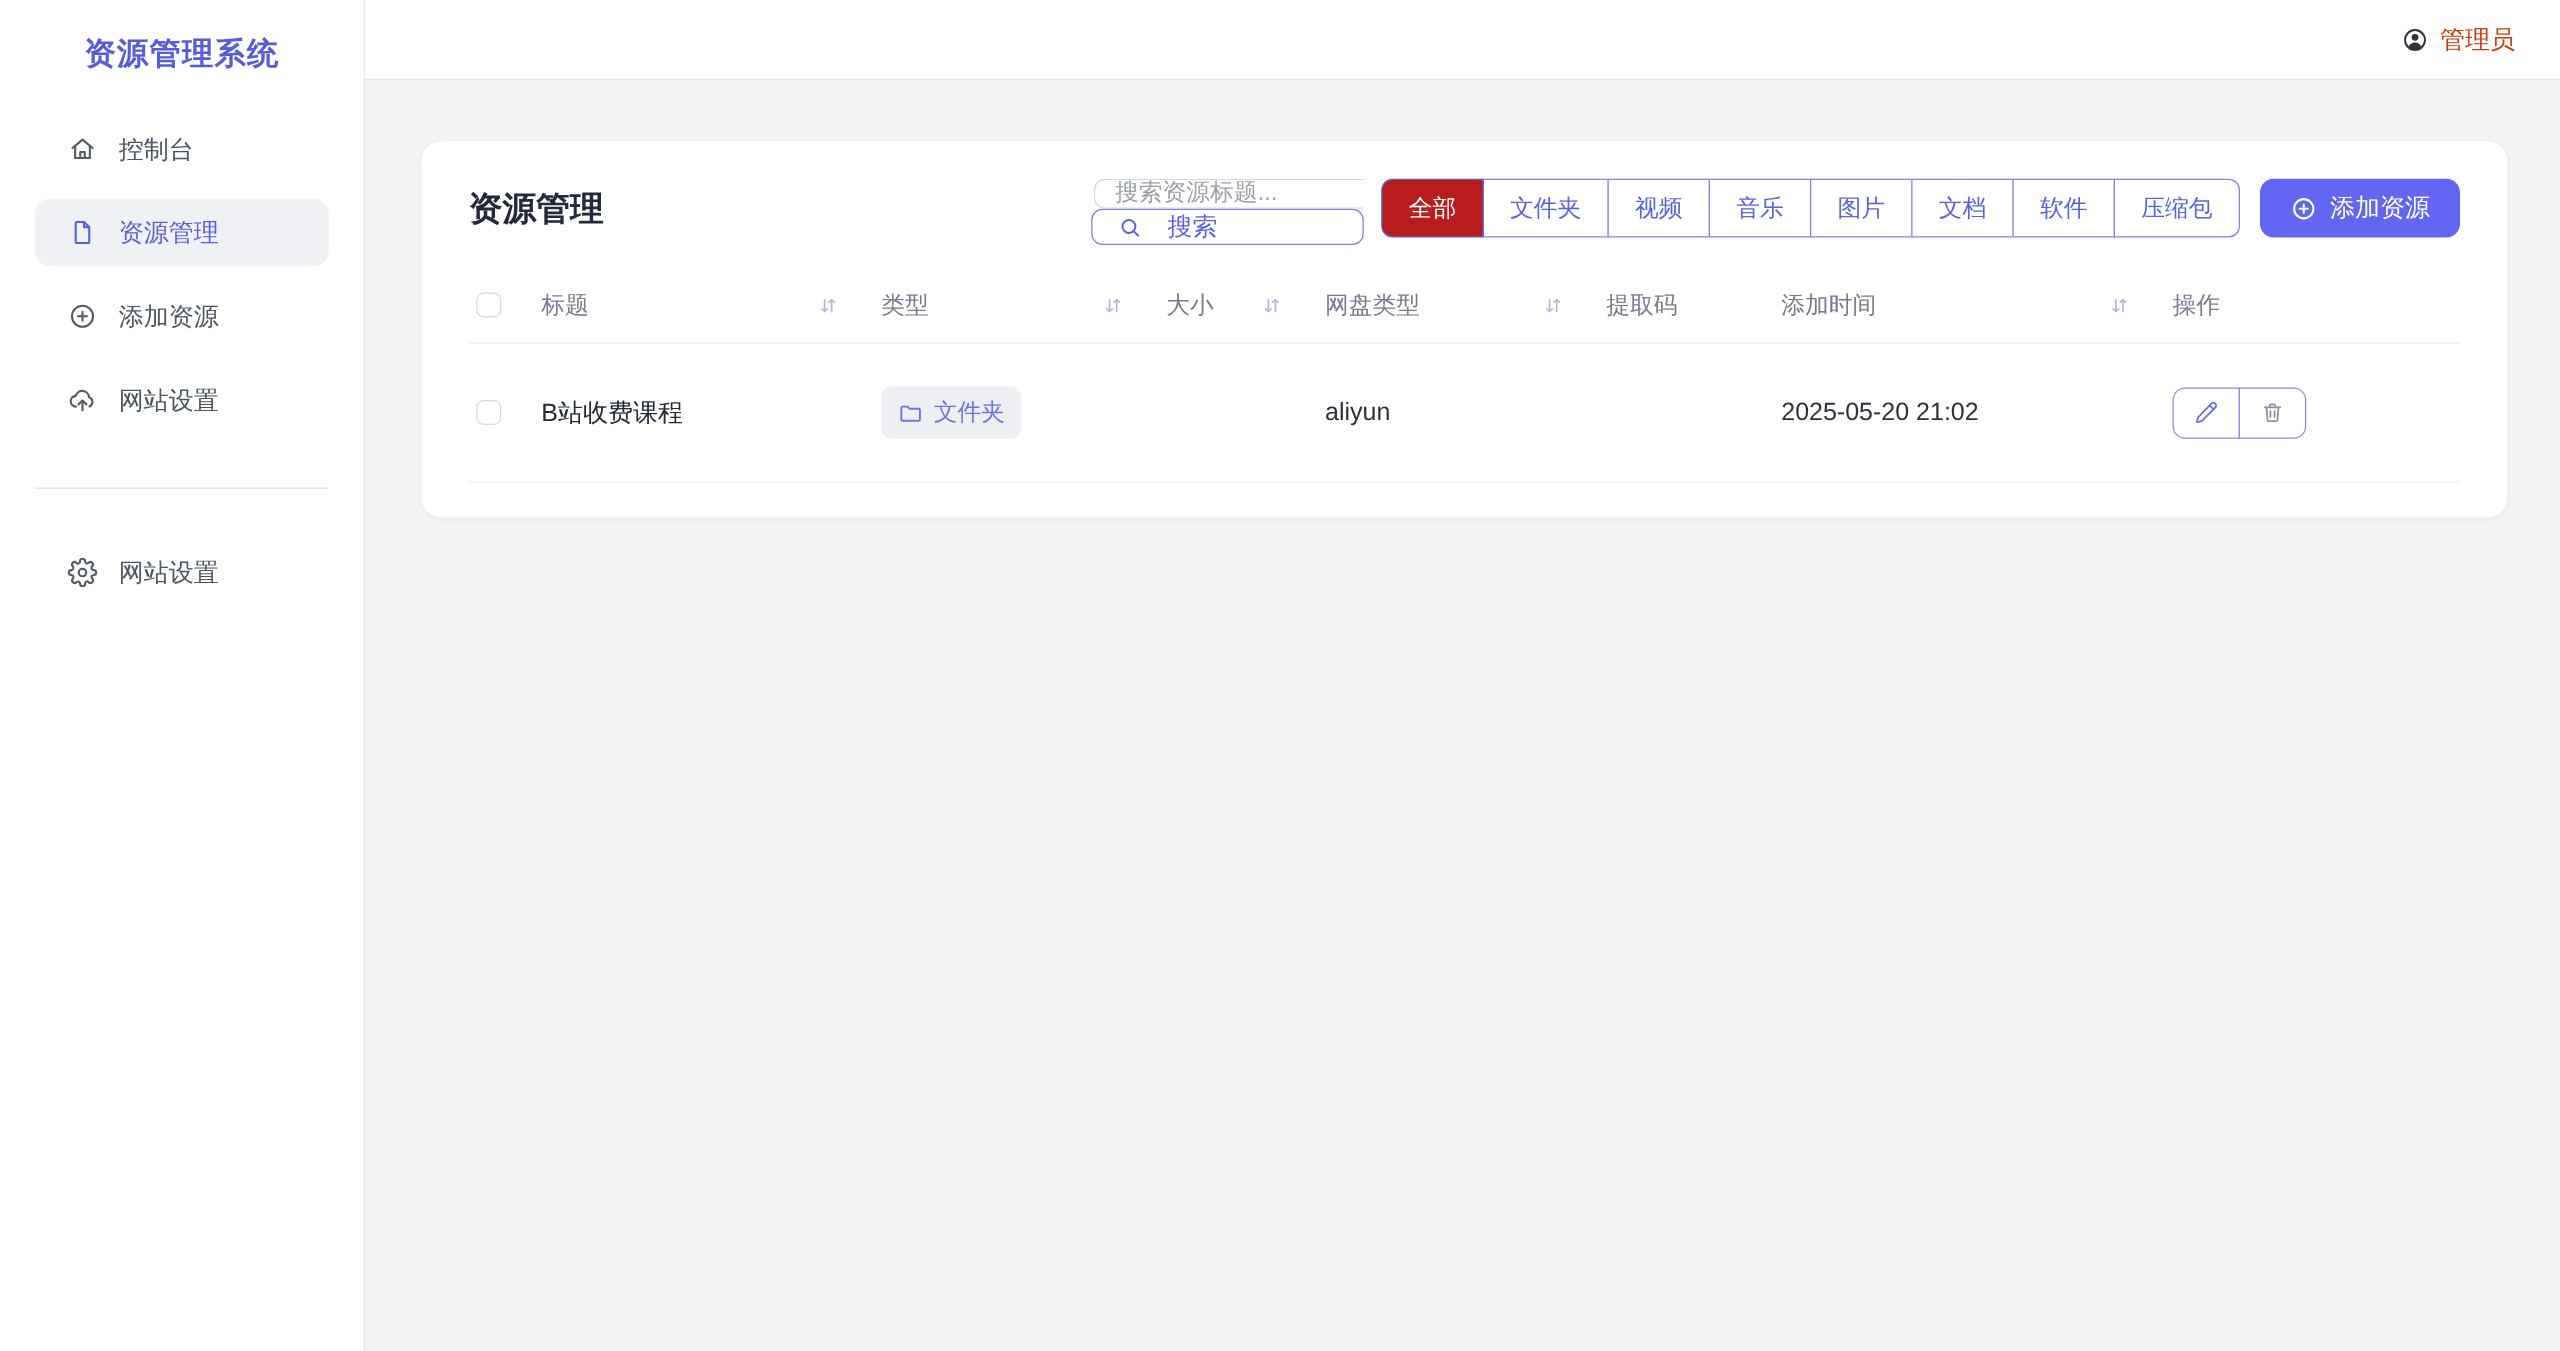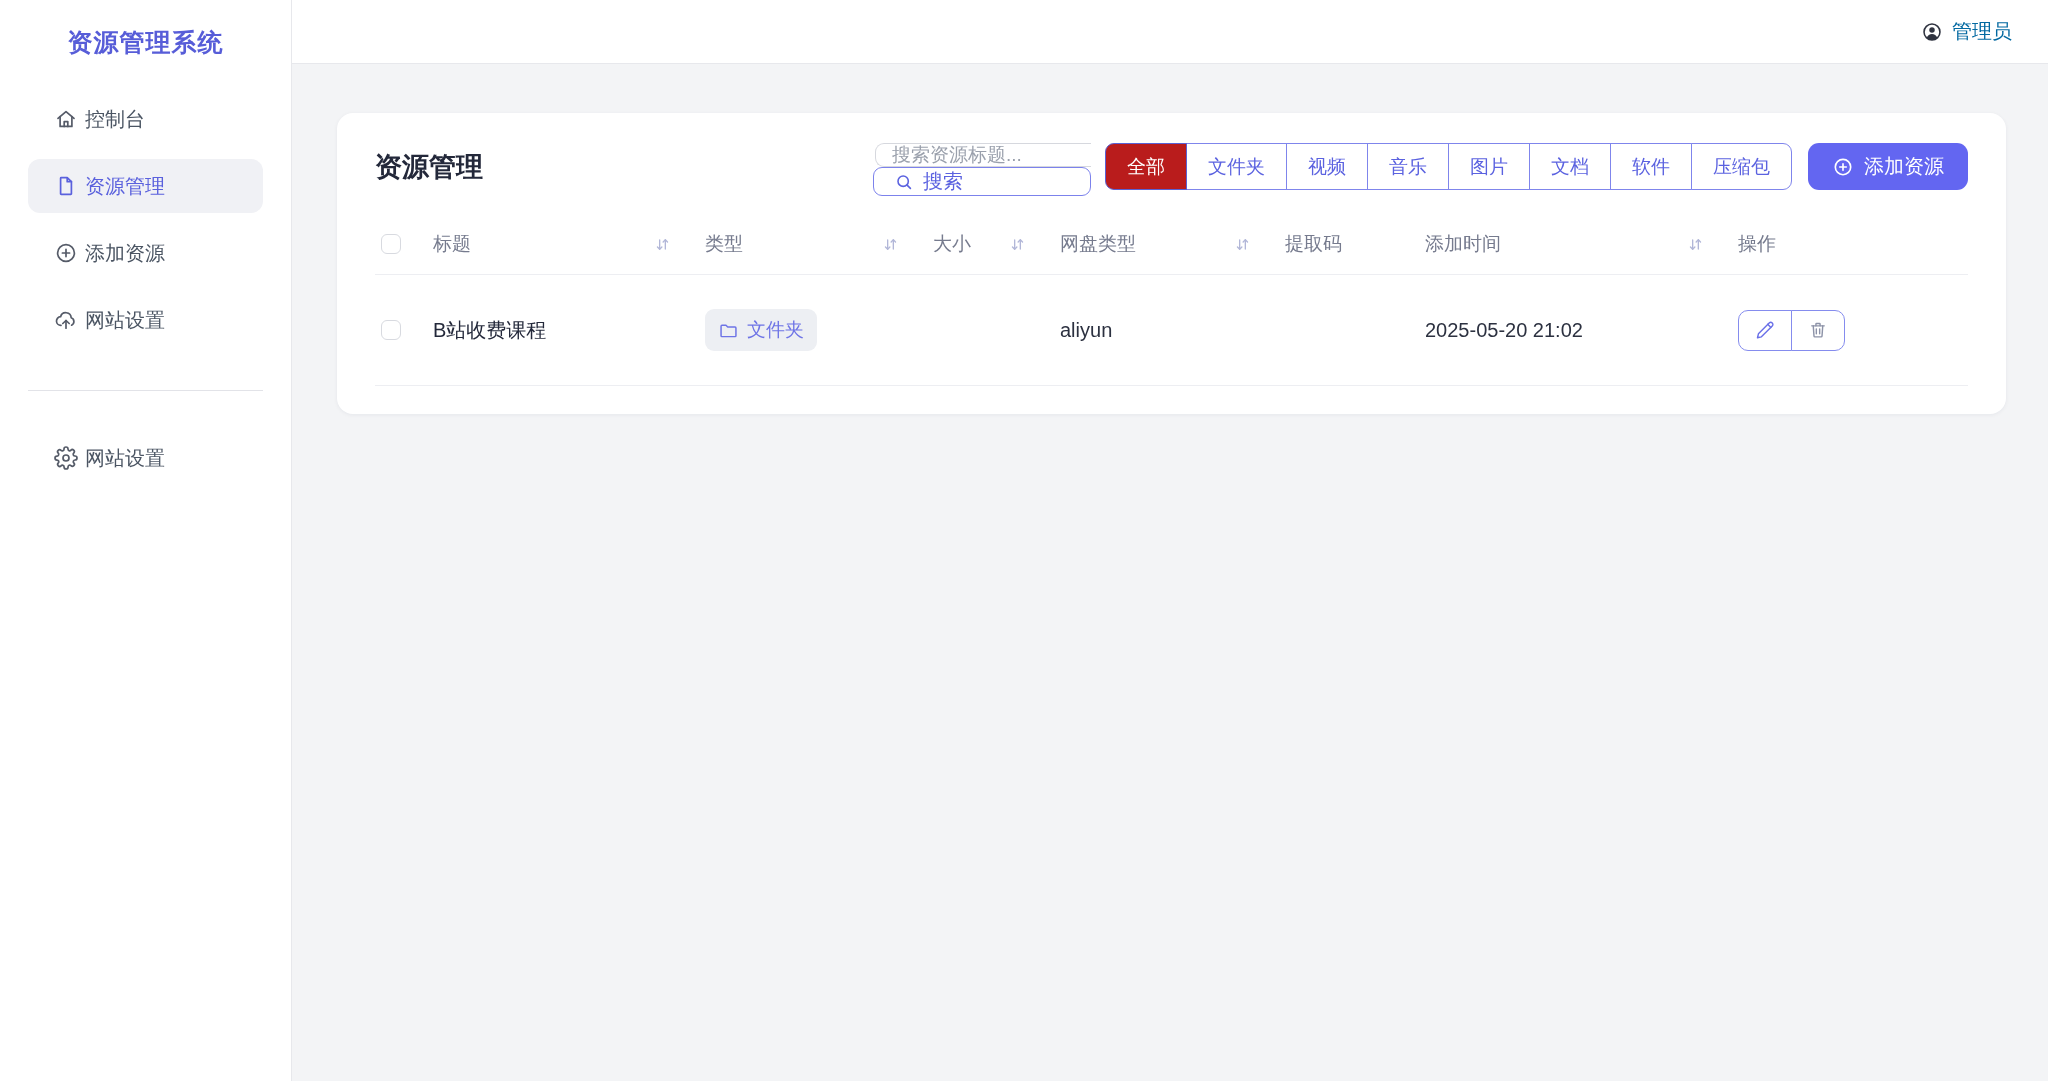--- a/index.html
+++ b/index.html
@@ -23,21 +23,21 @@
   .brand {
     padding-top:26px; height:82px;
     text-align:center;
     font-size:25px; font-weight:700;
     color:#575dd8;
     letter-spacing:1px;
   }
   .nav { padding:10px 28px 0; }
   .nav-item {
     height:54px; margin-bottom:13px;
-    display:flex; align-items:center; gap:7px;
+    display:flex; align-items:center; gap:17px;
     padding:0 26px;
     border-radius:12px;
     color:#4b5563;
     font-size:20px;
     cursor:pointer;
   }
   .nav-item .nav-ico { color:#555b68; }
   .nav-item.active { background:#f0f1f5; color:#5a61dd; }
   .nav-item.active .nav-ico { color:#5a61dd; }
   .nav-divider {
@@ -46,21 +46,21 @@
   }
 
   
   .main-col { flex:1; display:flex; flex-direction:column; min-width:0; }
   .topbar {
     height:64px; background:#ffffff;
     border-bottom:1px solid #e7e8ec;
     display:flex; align-items:center; justify-content:flex-end;
     padding:0 36px;
   }
-  .user-chip { display:flex; align-items:center; gap:9px; color:#0369a1; font-size:20px; }
+  .user-chip { display:flex; align-items:center; gap:9px; color:#c2410c; font-size:20px; }
   .user-chip .u-ico { color:#2f3340; }
 
   .content { padding:49px 42px 0 45px; }
 
   .card {
     background:#ffffff;
     border-radius:16px;
     padding:30px 38px 28px;
     box-shadow:0 1px 4px rgba(25,30,60,.06);
   }
@@ -74,21 +74,21 @@
     width:216px; height:100%;
     border:1px solid #d6d8de; border-right:none;
     border-radius:9px 0 0 9px;
     padding:0 16px;
     font-size:19px; color:#2c3140;
     font-family:inherit;
     outline:none; background:#fff;
   }
   .search-input::placeholder { color:#9aa0ac; }
   .search-btn {
-    display:flex; align-items:center; gap:9px;
+    display:flex; align-items:center; gap:20px;
     padding:0 20px;
     background:#fff;
     border:1.5px solid #7c82ec;
     border-radius:9px;
     margin-left:-2px;
     color:#5b62e0; font-size:20px;
     font-family:inherit; cursor:pointer;
   }
 
   .filter-group { display:flex; margin-left:14px; height:47px; }

